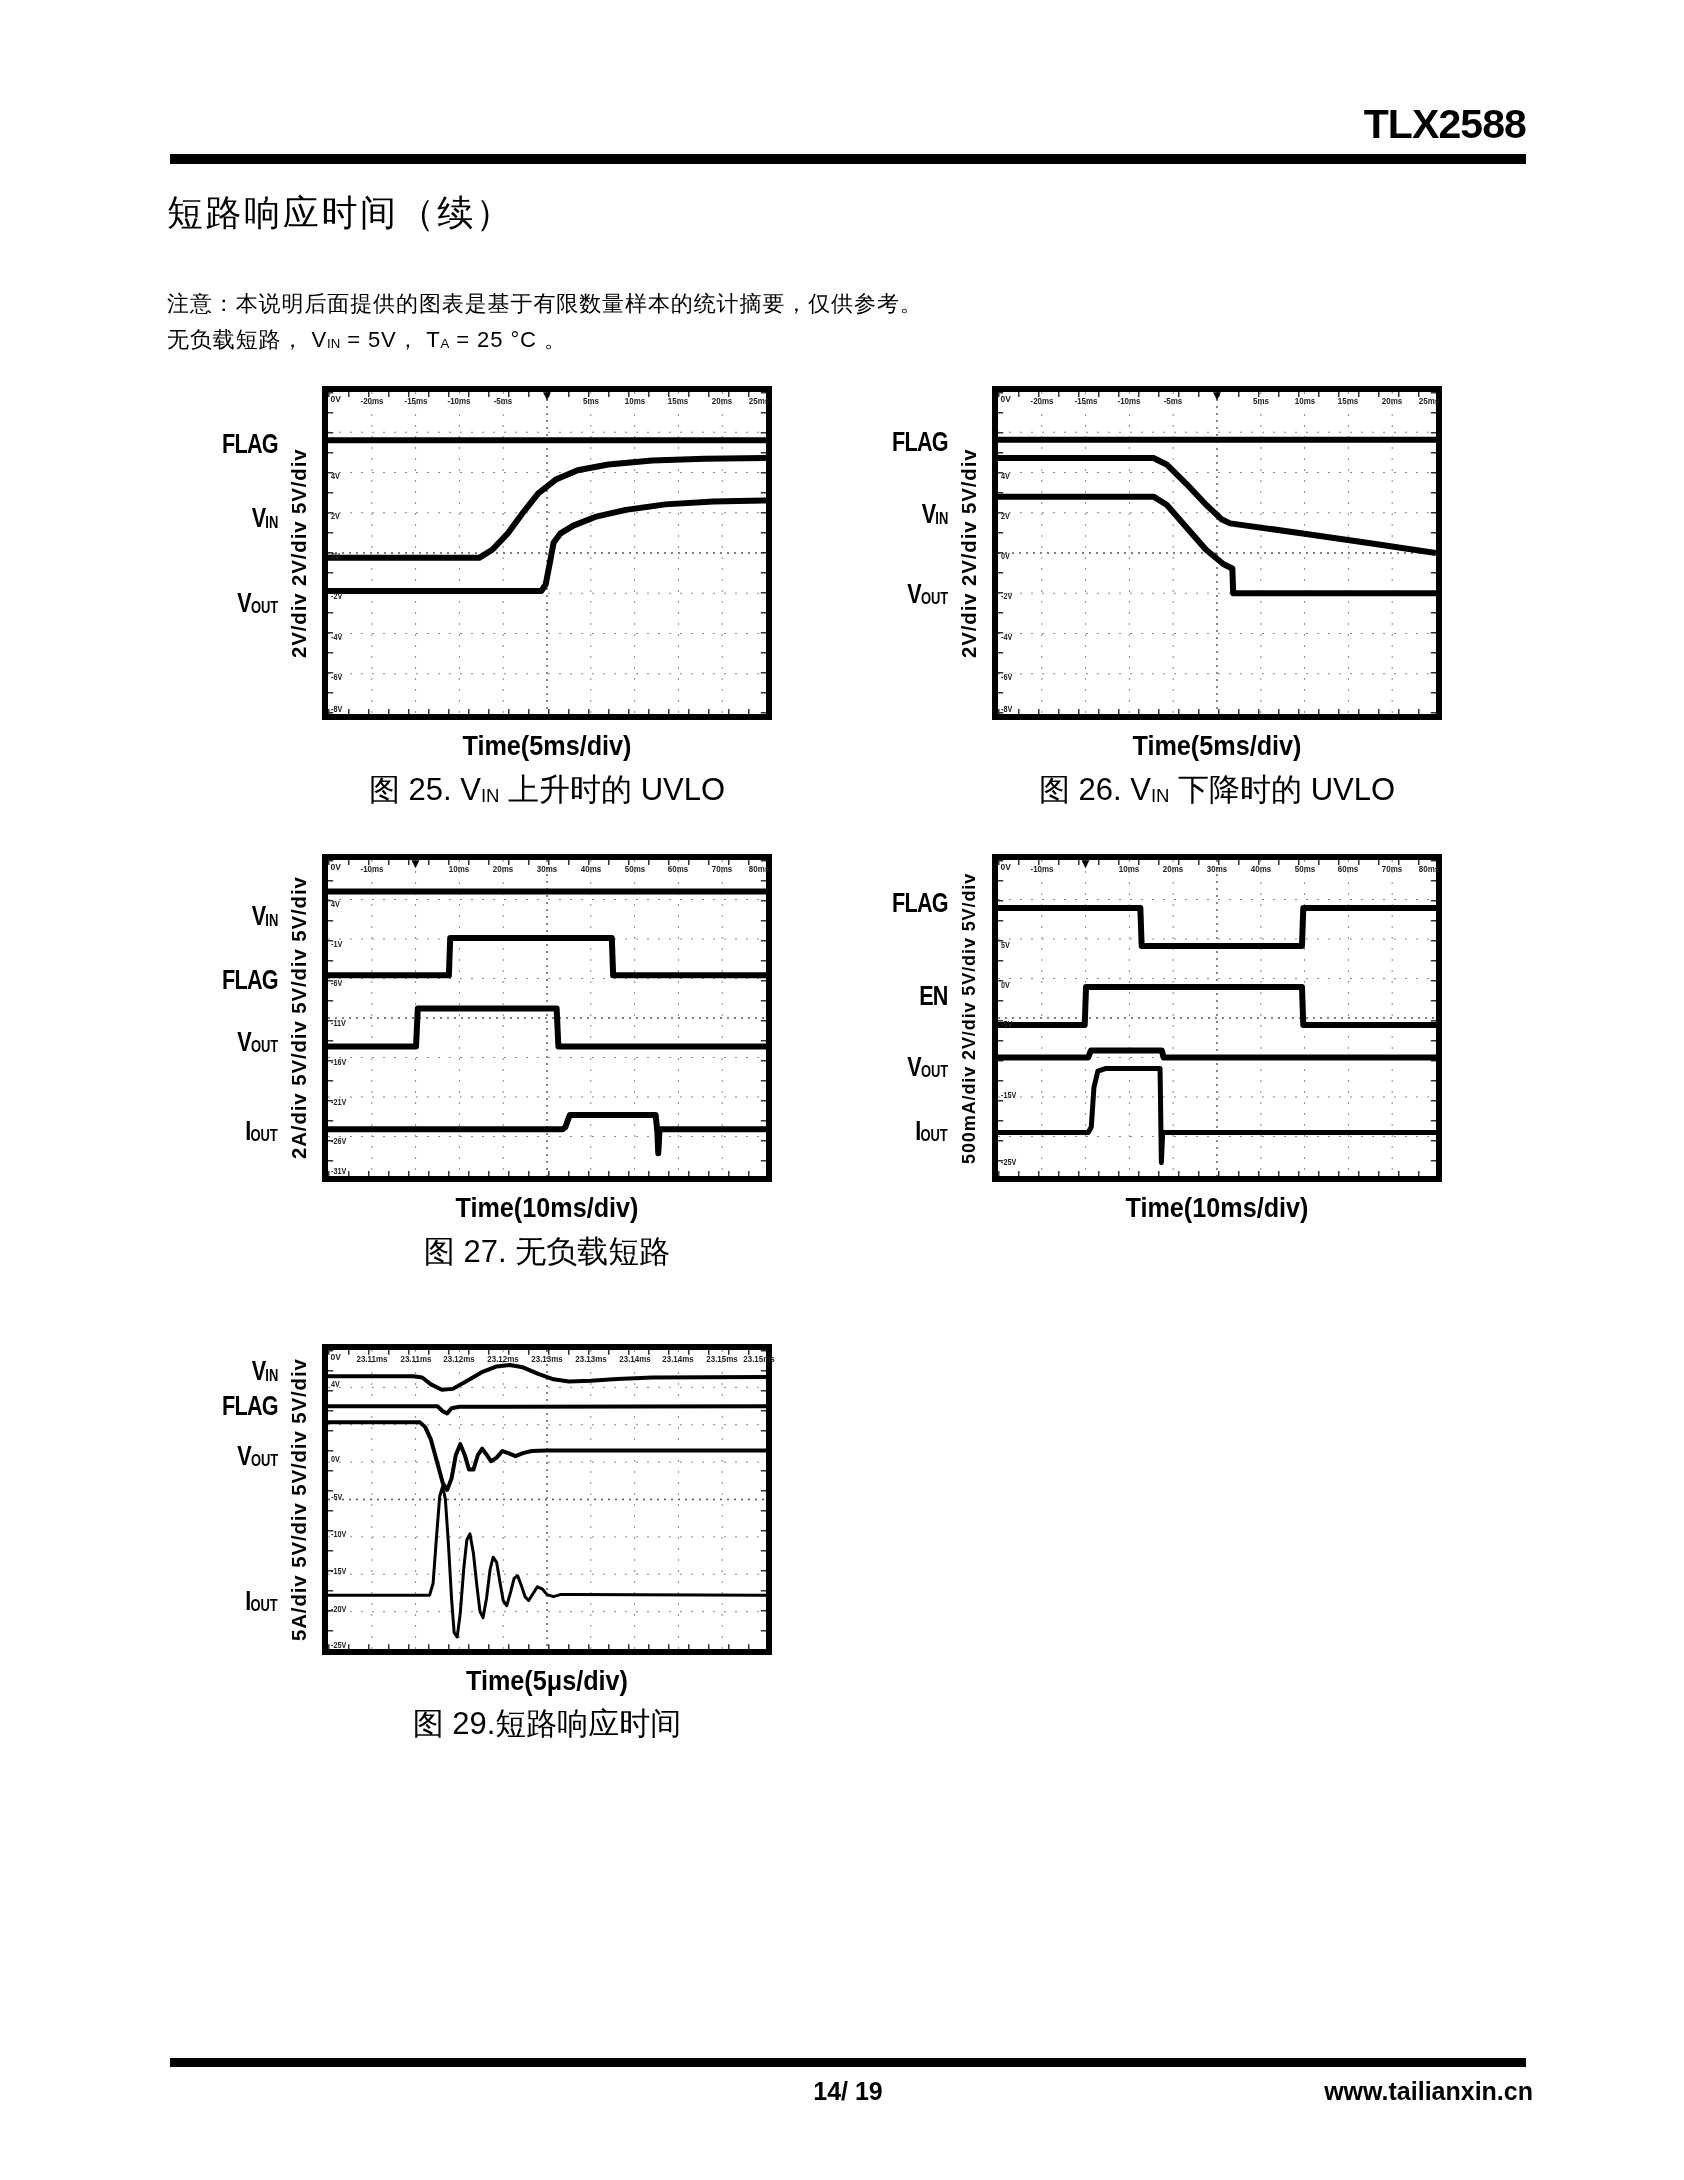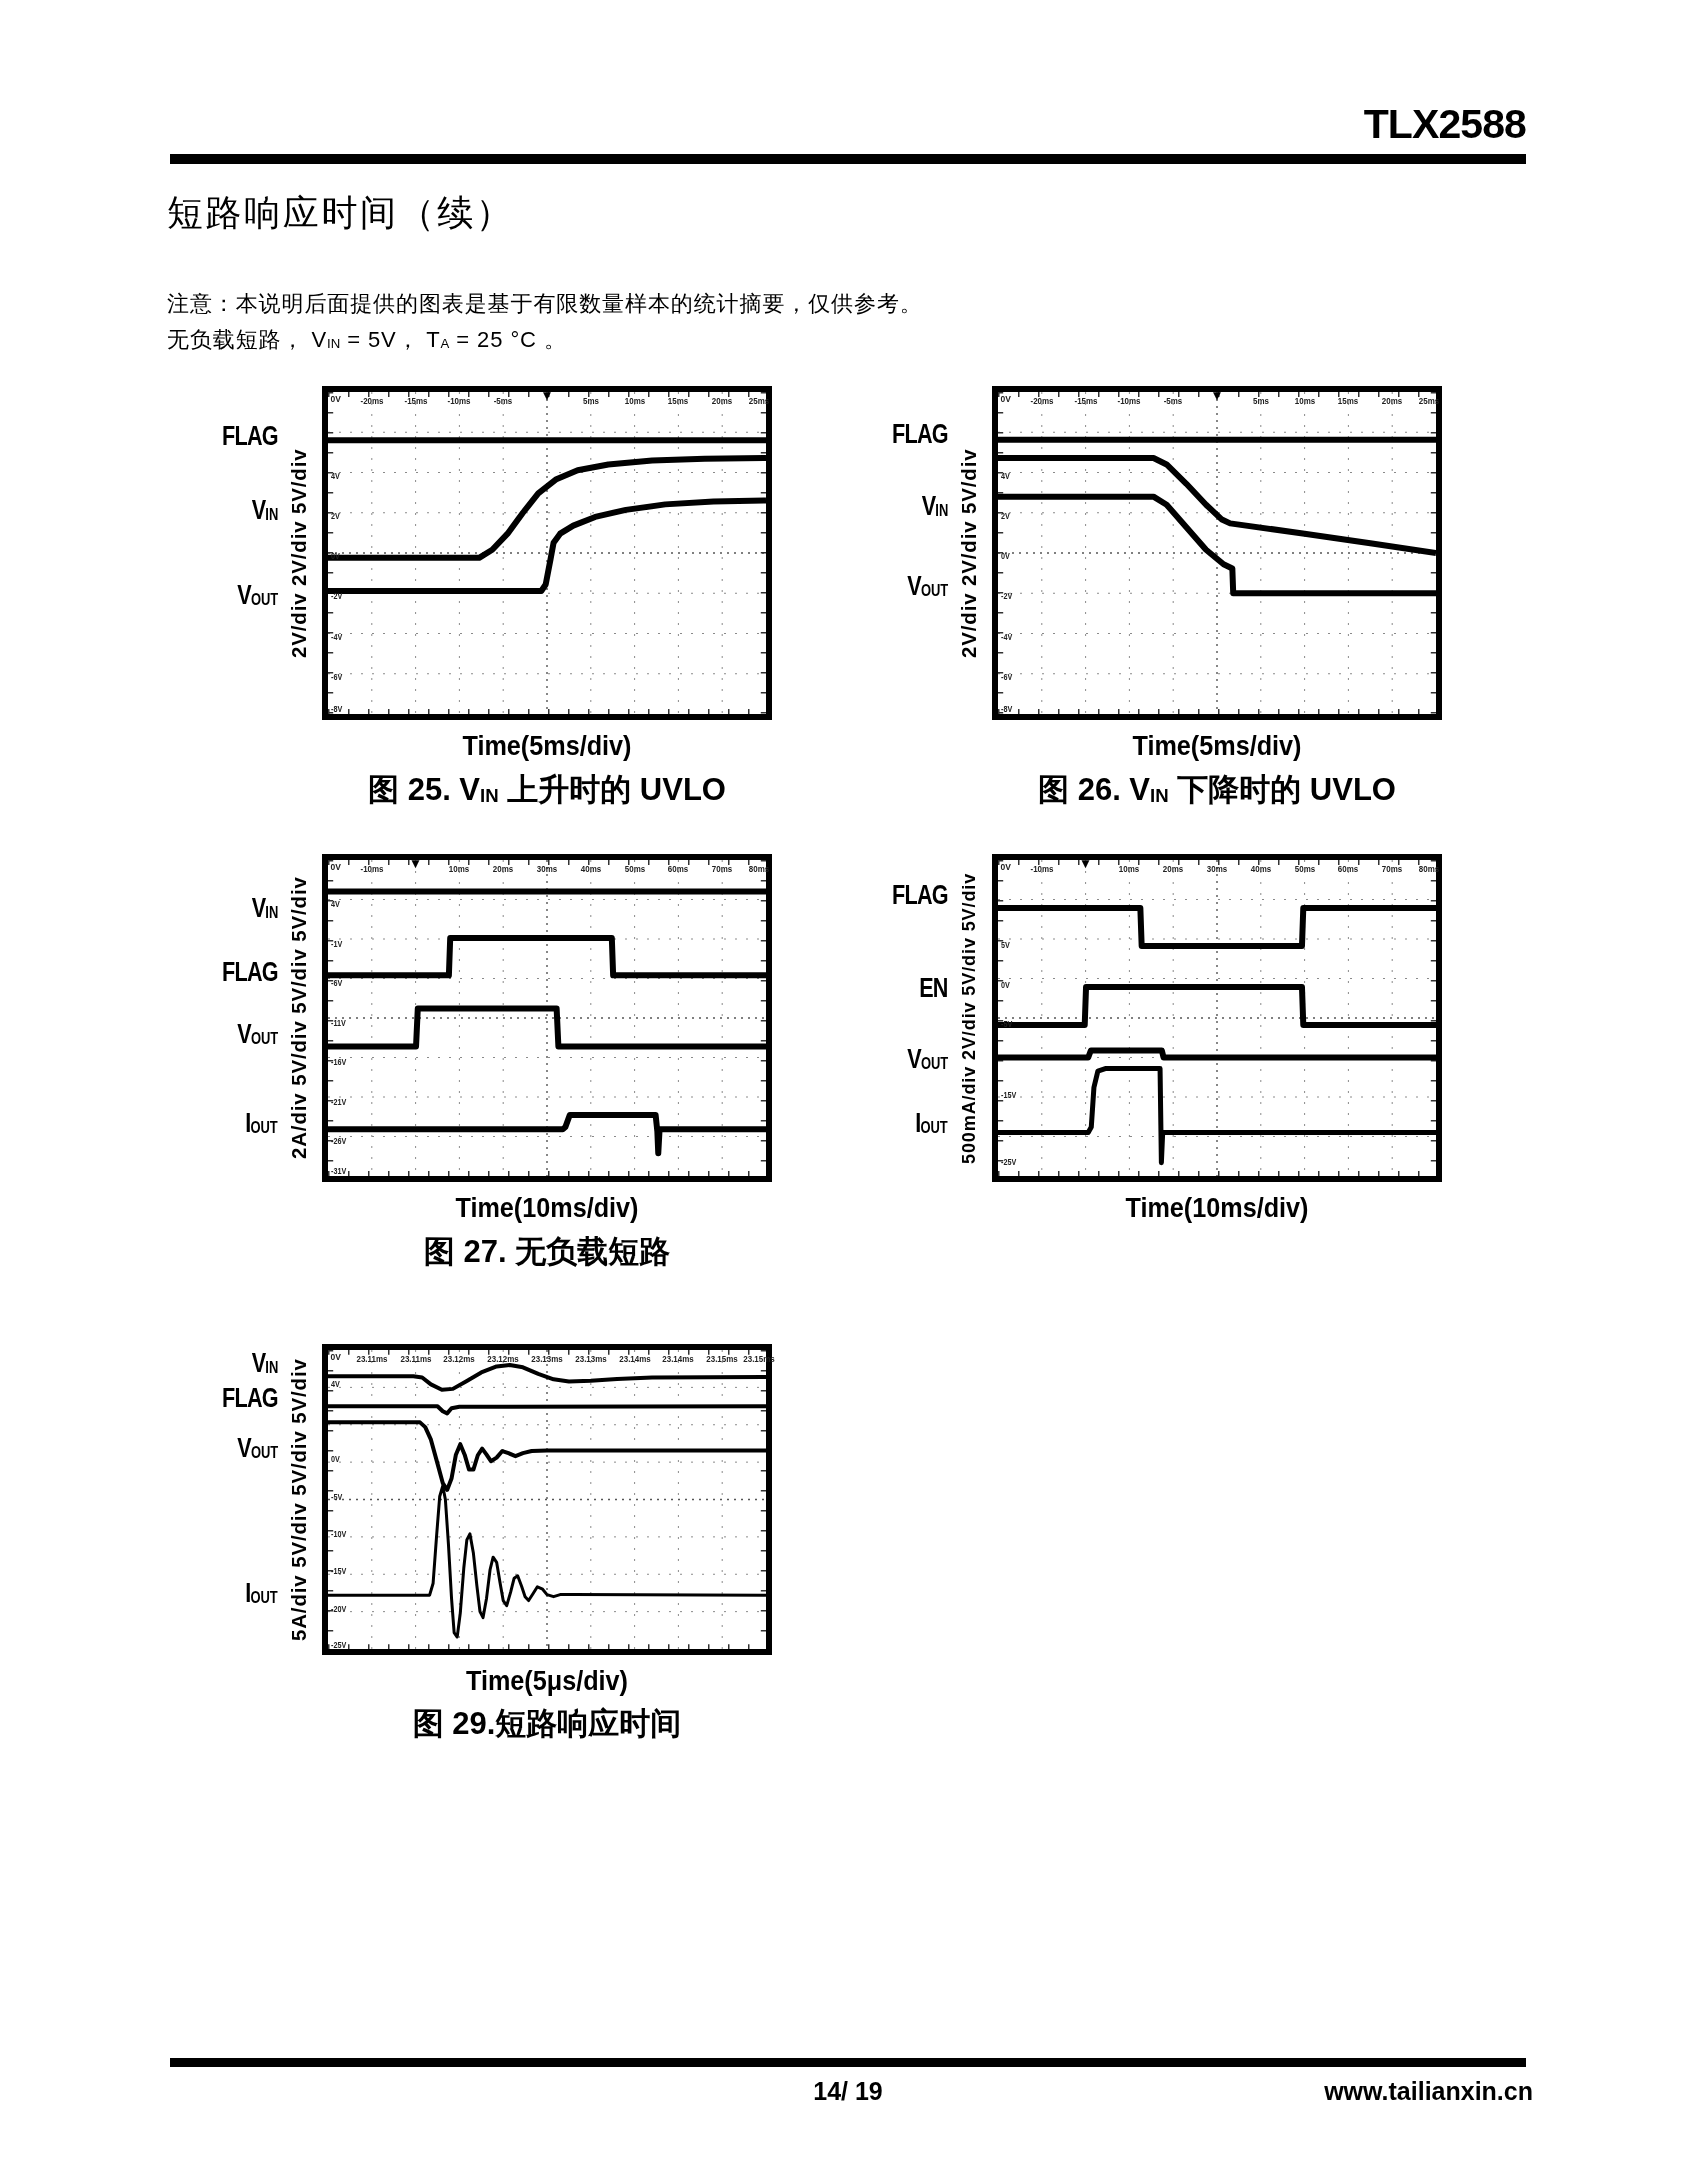--- a/index.html
+++ b/index.html
@@ -39,42 +39,42 @@
 
   .scope svg{position:absolute;left:0;top:0;width:100%;height:100%;display:block;}
 
   .xtick{position:absolute;top:2.6px;transform:translateX(-50%) scaleX(.85);
     font-size:9.4px;font-weight:bold;color:#222;white-space:nowrap;}
   .ytick{position:absolute;left:2.6px;transform:translateY(-50%) scaleX(.85);
     transform-origin:left center;font-size:8.5px;font-weight:bold;color:#222;white-space:nowrap;}
   .corner{position:absolute;left:2.6px;top:1.7px;font-size:8.5px;font-weight:bold;color:#222;}
   .trigger{position:absolute;top:-4.3px;transform:translateX(-50%);font-size:13.6px;color:#000;}
 
-  .chans{position:absolute;left:0;top:0;width:136px;}
+  .chans{position:absolute;left:0;top:8px;width:136px;}
   .fig0 .chans,.fig1 .chans{height:334px;}
   .fig2 .chans,.fig3 .chans{height:328px;}
   .fig4 .chans{height:311px;}
   .ch-label{position:absolute;right:44px;transform:translateY(-50%) scaleX(.80);
     transform-origin:right center;font-size:27px;font-weight:bold;white-space:nowrap;letter-spacing:-0.9px;}
 
   .vaxis{position:absolute;left:95px;top:0;width:37px;display:flex;align-items:center;
     justify-content:center;writing-mode:vertical-rl;transform:rotate(180deg);
     font-size:20.4px;font-weight:bold;white-space:nowrap;letter-spacing:0.9px;}
   .fig0 .vaxis,.fig1 .vaxis{height:334px;}
   .fig2 .vaxis,.fig3 .vaxis{height:328px;}
   .fig4 .vaxis{height:311px;}
 
   .time{position:absolute;left:136px;width:450px;text-align:center;font-size:28px;
     font-weight:bold;transform:scaleX(.90);transform-origin:center;white-space:nowrap;}
   .fig0 .time,.fig1 .time{top:344px;}
   .fig2 .time,.fig3 .time{top:338px;}
   .fig4 .time{top:321px;}
 
   .caption{position:absolute;left:34px;width:654px;text-align:center;font-size:31px;
-    font-weight:bold;white-space:nowrap;}
+    font-weight:normal;white-space:nowrap;}
   .fig0 .caption,.fig1 .caption{top:383px;}
   .fig2 .caption,.fig3 .caption{top:377px;}
   .fig4 .caption{top:359px;}
 </style>
 </head>
 <body>
 
 <div class="abs page-title">TLX2588</div>
 <div class="abs header-rule"></div>
 <div class="abs section-title">短路响应时间（续）</div>

